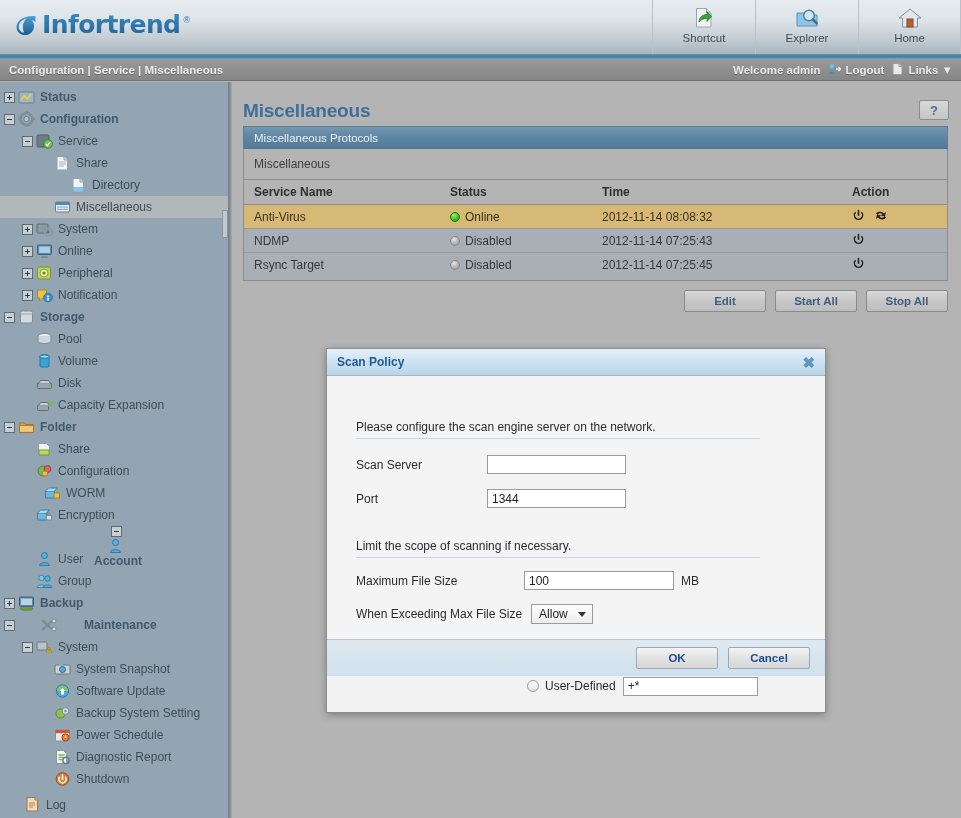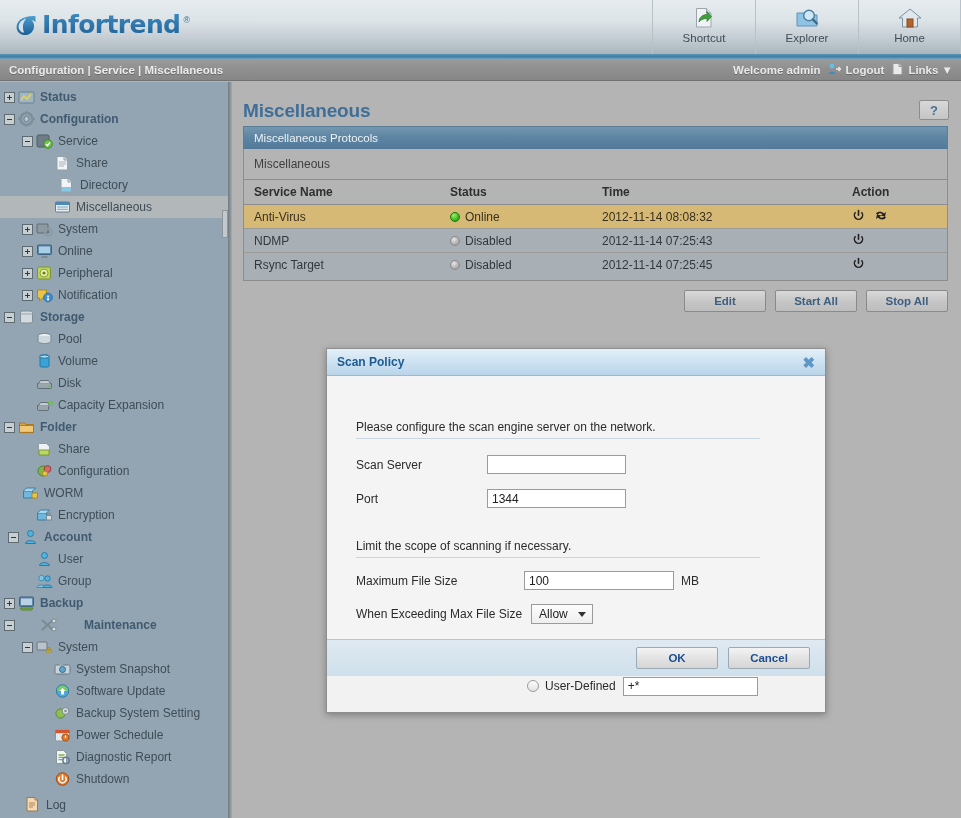--- a/index.html
+++ b/index.html
@@ -390,21 +390,21 @@
             <svg width="17" height="16" viewBox="0 0 17 16">
               <path d="M3 1.5h7l3.5 3.5v10H3z" fill="#f2f4f5" stroke="#93a0a8"></path>
               <path d="M10 1.5v3.5h3.5" fill="#d7dde1" stroke="#93a0a8"></path>
               <g stroke="#aab4ba">
                 <path d="M5 7h7M5 9h7M5 11h5"></path>
               </g>
             </svg>
           </span>
           <span class="node-label lv2">Share</span>
         </div>
-        <div class="node" style="padding-left: 44px;">
+        <div class="node" style="padding-left: 56px;">
           <span class="toggle none"></span>
           <span class="node-icon">
             <svg width="17" height="16" viewBox="0 0 17 16">
               <path d="M3 1.5h7l3.5 3.5v10H3z" fill="#f2f4f5" stroke="#93a0a8"></path>
               <path d="M10 1.5v3.5h3.5" fill="#d7dde1" stroke="#93a0a8"></path>
               <path d="M3 10h10.5v5H3z" fill="#63b9e0" opacity=".75"></path>
             </svg>
           </span>
           <span class="node-label lv2">Directory</span>
         </div>
@@ -542,21 +542,21 @@
           <span class="toggle none"></span>
           <span class="node-icon">
             <svg width="17" height="16" viewBox="0 0 17 16">
               <circle cx="7" cy="8" r="5" fill="#7fb64a" stroke="#55822c"></circle>
               <circle cx="11.5" cy="6" r="3.4" fill="#d46a6a" stroke="#9a3f3f"></circle>
               <circle cx="9" cy="10.5" r="2.6" fill="#e8c44a" stroke="#a88b1e"></circle>
             </svg>
           </span>
           <span class="node-label lv1">Configuration</span>
         </div>
-        <div class="node" style="padding-left: 8px;">
+        <div class="node" style="padding-left: 30px;">
           <span class="toggle none"></span>
           <span class="node-icon">
             <svg width="17" height="16" viewBox="0 0 17 16">
               <path d="M1.5 6h9v7h-9z" fill="#6eb7dd" stroke="#3d7d9e"></path>
               <path d="M1.5 6 l3-3h9l-3 3" fill="#a8d8ef" stroke="#3d7d9e"></path>
               <rect x="10" y="8" width="5.5" height="5" fill="#e8c44a" stroke="#a88b1e"></rect>
             </svg>
           </span>
           <span class="node-label lv1">WORM</span>
         </div>
@@ -565,21 +565,21 @@
           <span class="node-icon">
             <svg width="17" height="16" viewBox="0 0 17 16">
               <path d="M1.5 6h9v7h-9z" fill="#6eb7dd" stroke="#3d7d9e"></path>
               <path d="M1.5 6 l3-3h9l-3 3" fill="#a8d8ef" stroke="#3d7d9e"></path>
               <rect x="10.5" y="8.5" width="5" height="4.5" fill="#d8dde0" stroke="#7b8a93"></rect>
               <path d="M11.8 8.5 v-1.4 a1.2 1.2 0 0 1 2.4 0 v1.4" fill="none" stroke="#7b8a93" stroke-width="1.1"></path>
             </svg>
           </span>
           <span class="node-label lv1">Encryption</span>
         </div>
-        <div class="node" style="padding-left: 8px;">
+        <div class="node" style="padding-left: 8px; flex-direction: column;">
           <span class="toggle minus"></span>
           <span class="node-icon">
             <svg width="17" height="16" viewBox="0 0 17 16">
               <circle cx="8.5" cy="4.5" r="3" fill="#4fb4e0" stroke="#2a7ba6"></circle>
               <path d="M3.5 14.5 c0-3.8 10-3.8 10 0z" fill="#4fb4e0" stroke="#2a7ba6"></path>
             </svg>
           </span>
           <span class="node-label lv0">Account</span>
         </div>
         <div class="node" style="padding-left: 22px;">

